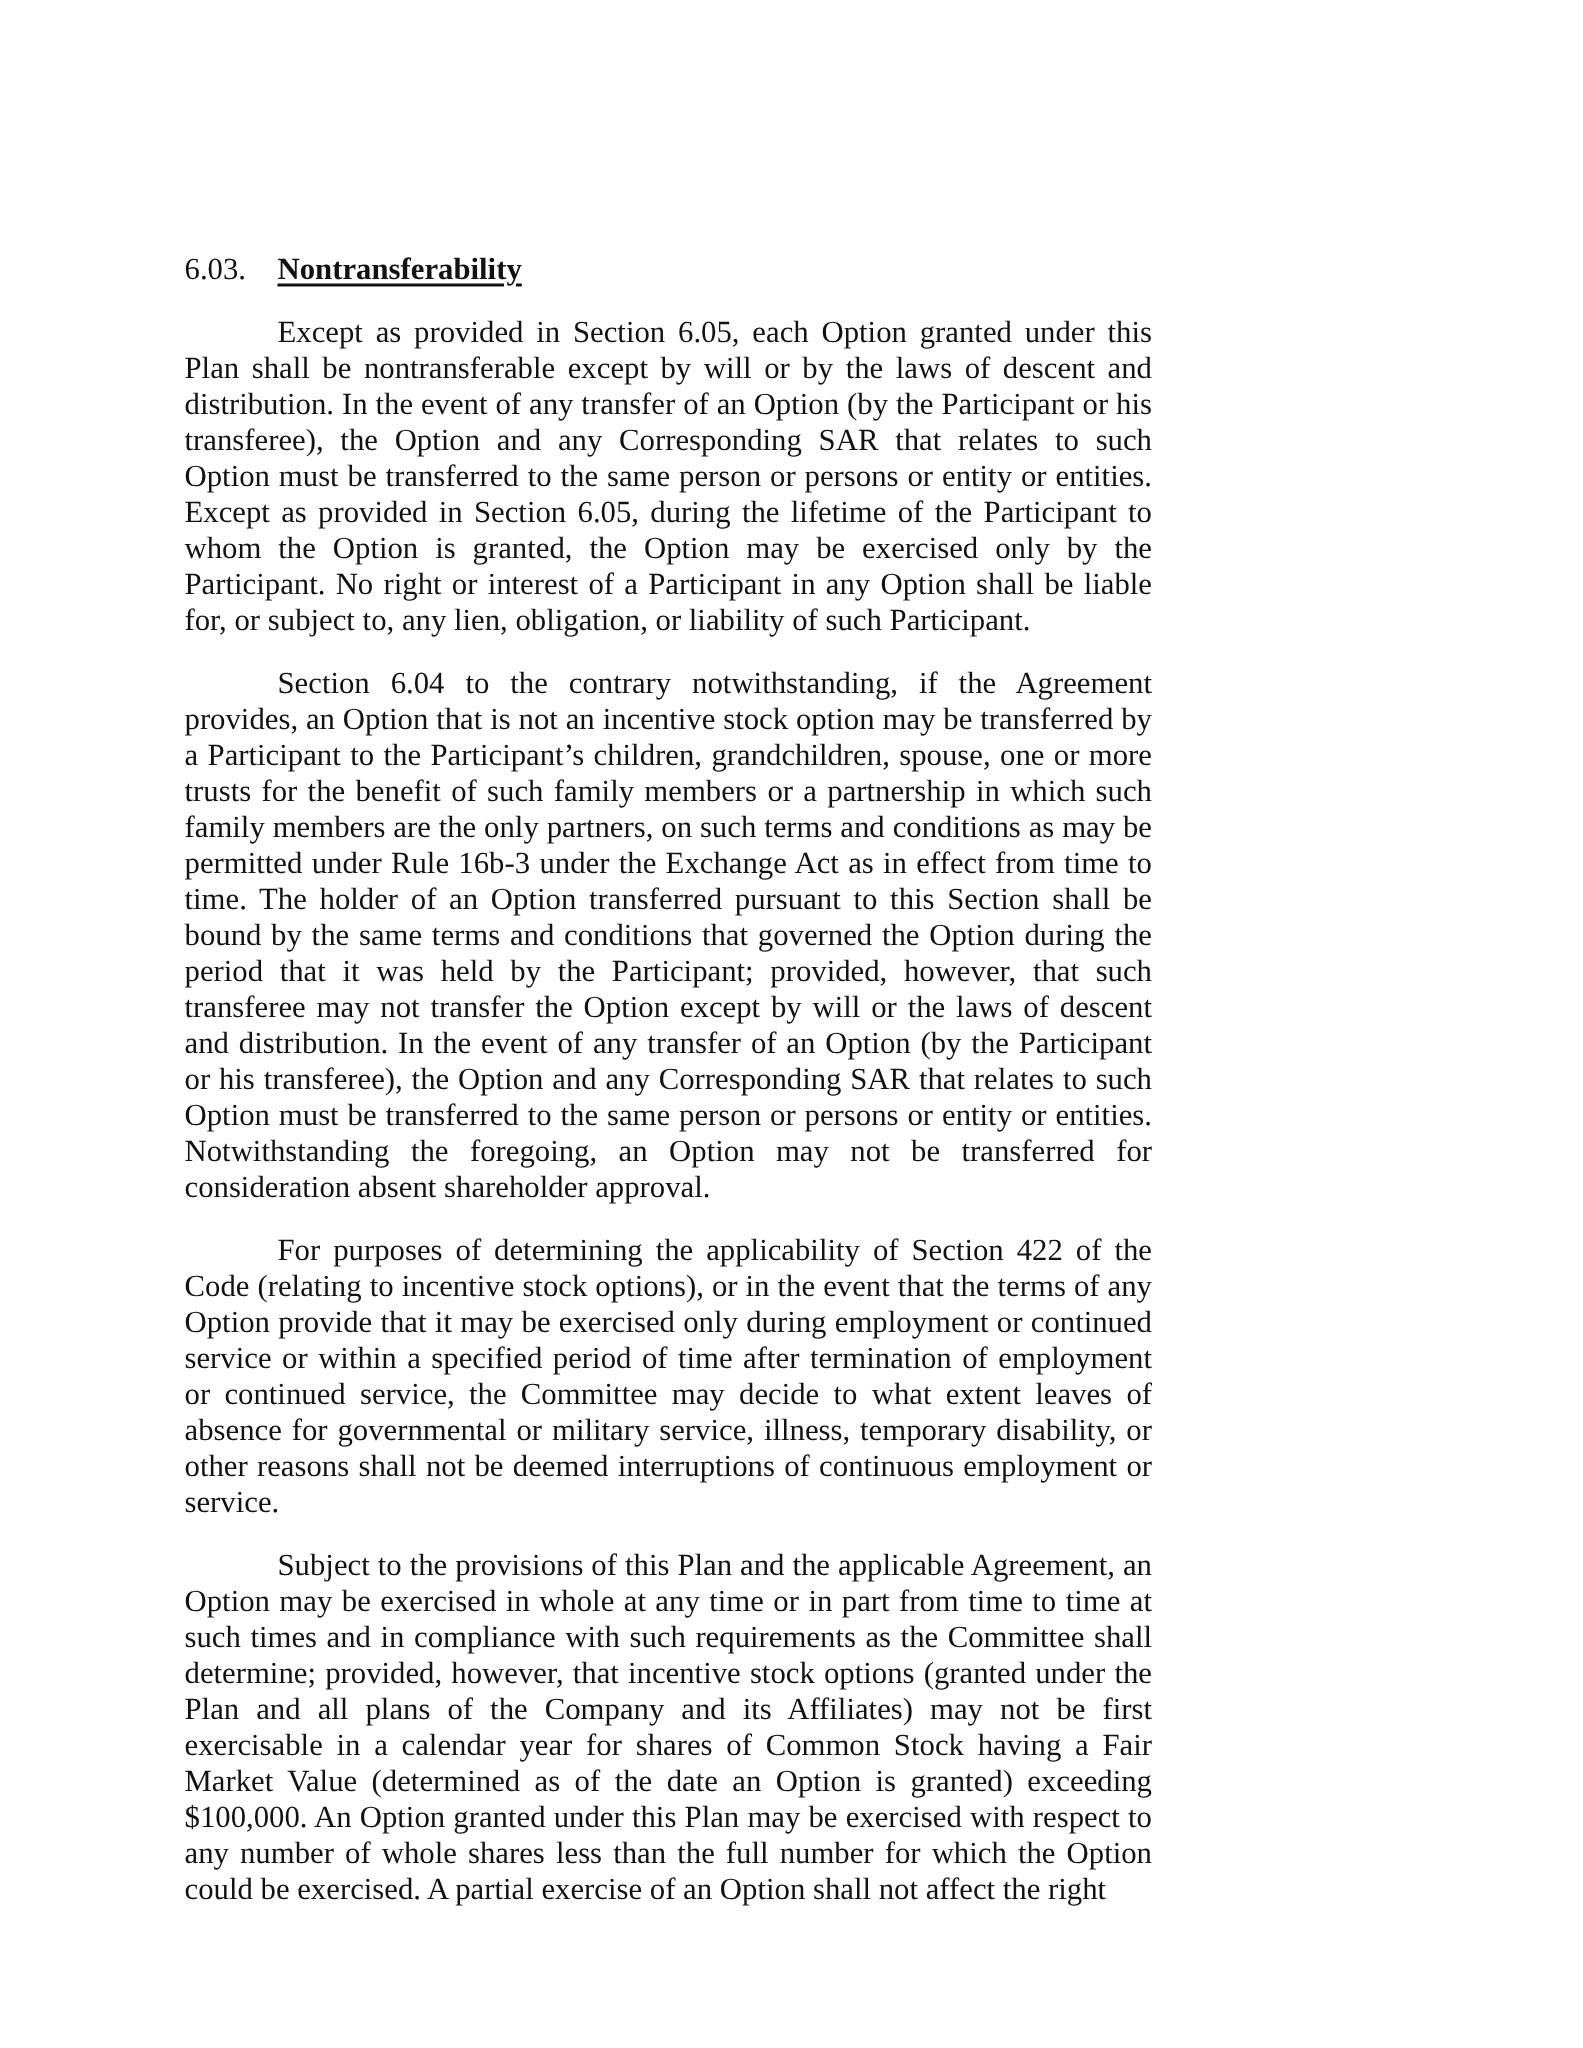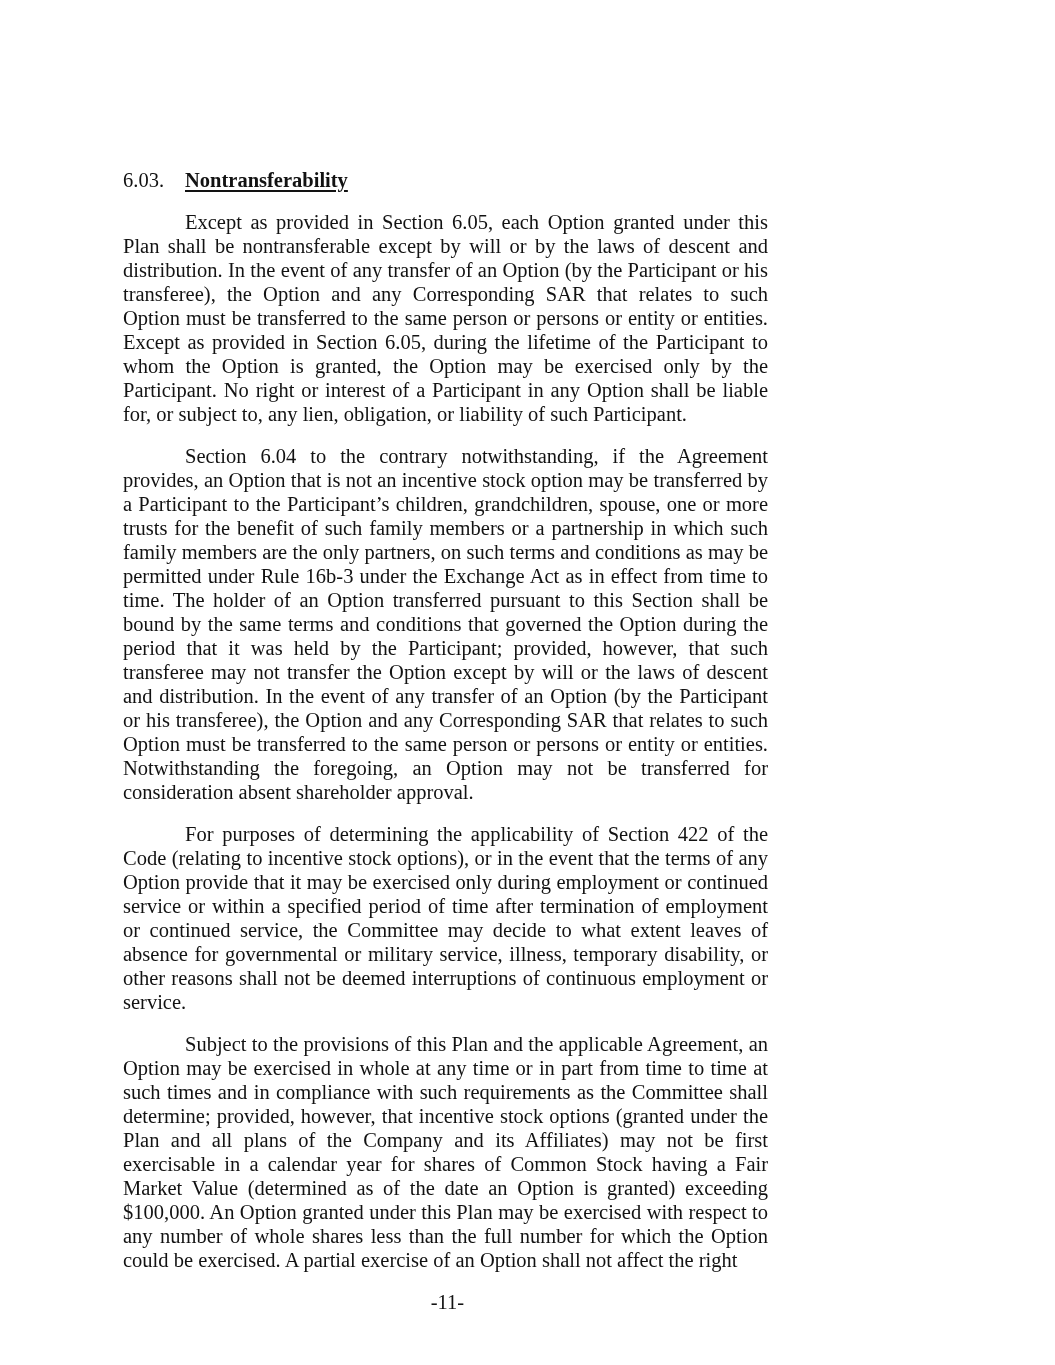--- a/index.html
+++ b/index.html
@@ -64,17 +64,14 @@
   </div>
 
   <div class="doc-section">
     <div class="section-body">For purposes of determining the applicability of Section 422 of the Code (relating to incentive stock options), or in the event that the terms of any Option provide that it may be exercised only during employment or continued service or within a specified period of time after termination of employment or continued service, the Committee may decide to what extent leaves of absence for governmental or military service, illness, temporary disability, or other reasons shall not be deemed interruptions of continuous employment or service.</div>
   </div>
 
   <div class="doc-section">
     <div class="section-body">Subject to the provisions of this Plan and the applicable Agreement, an Option may be exercised in whole at any time or in part from time to time at such times and in compliance with such requirements as the Committee shall determine; provided, however, that incentive stock options (granted under the Plan and all plans of the Company and its Affiliates) may not be first exercisable in a calendar year for shares of Common Stock having a Fair Market Value (determined as of the date an Option is granted) exceeding $100,000.  An Option granted under this Plan may be exercised with respect to any number of whole shares less than the full number for which the Option could be exercised.  A partial exercise of an Option shall not affect the right</div>
   </div>
 
-  <div class="page-footer">
-    <span>-11-</span>
-  </div>
 
 </div>
 
 </body></html>

